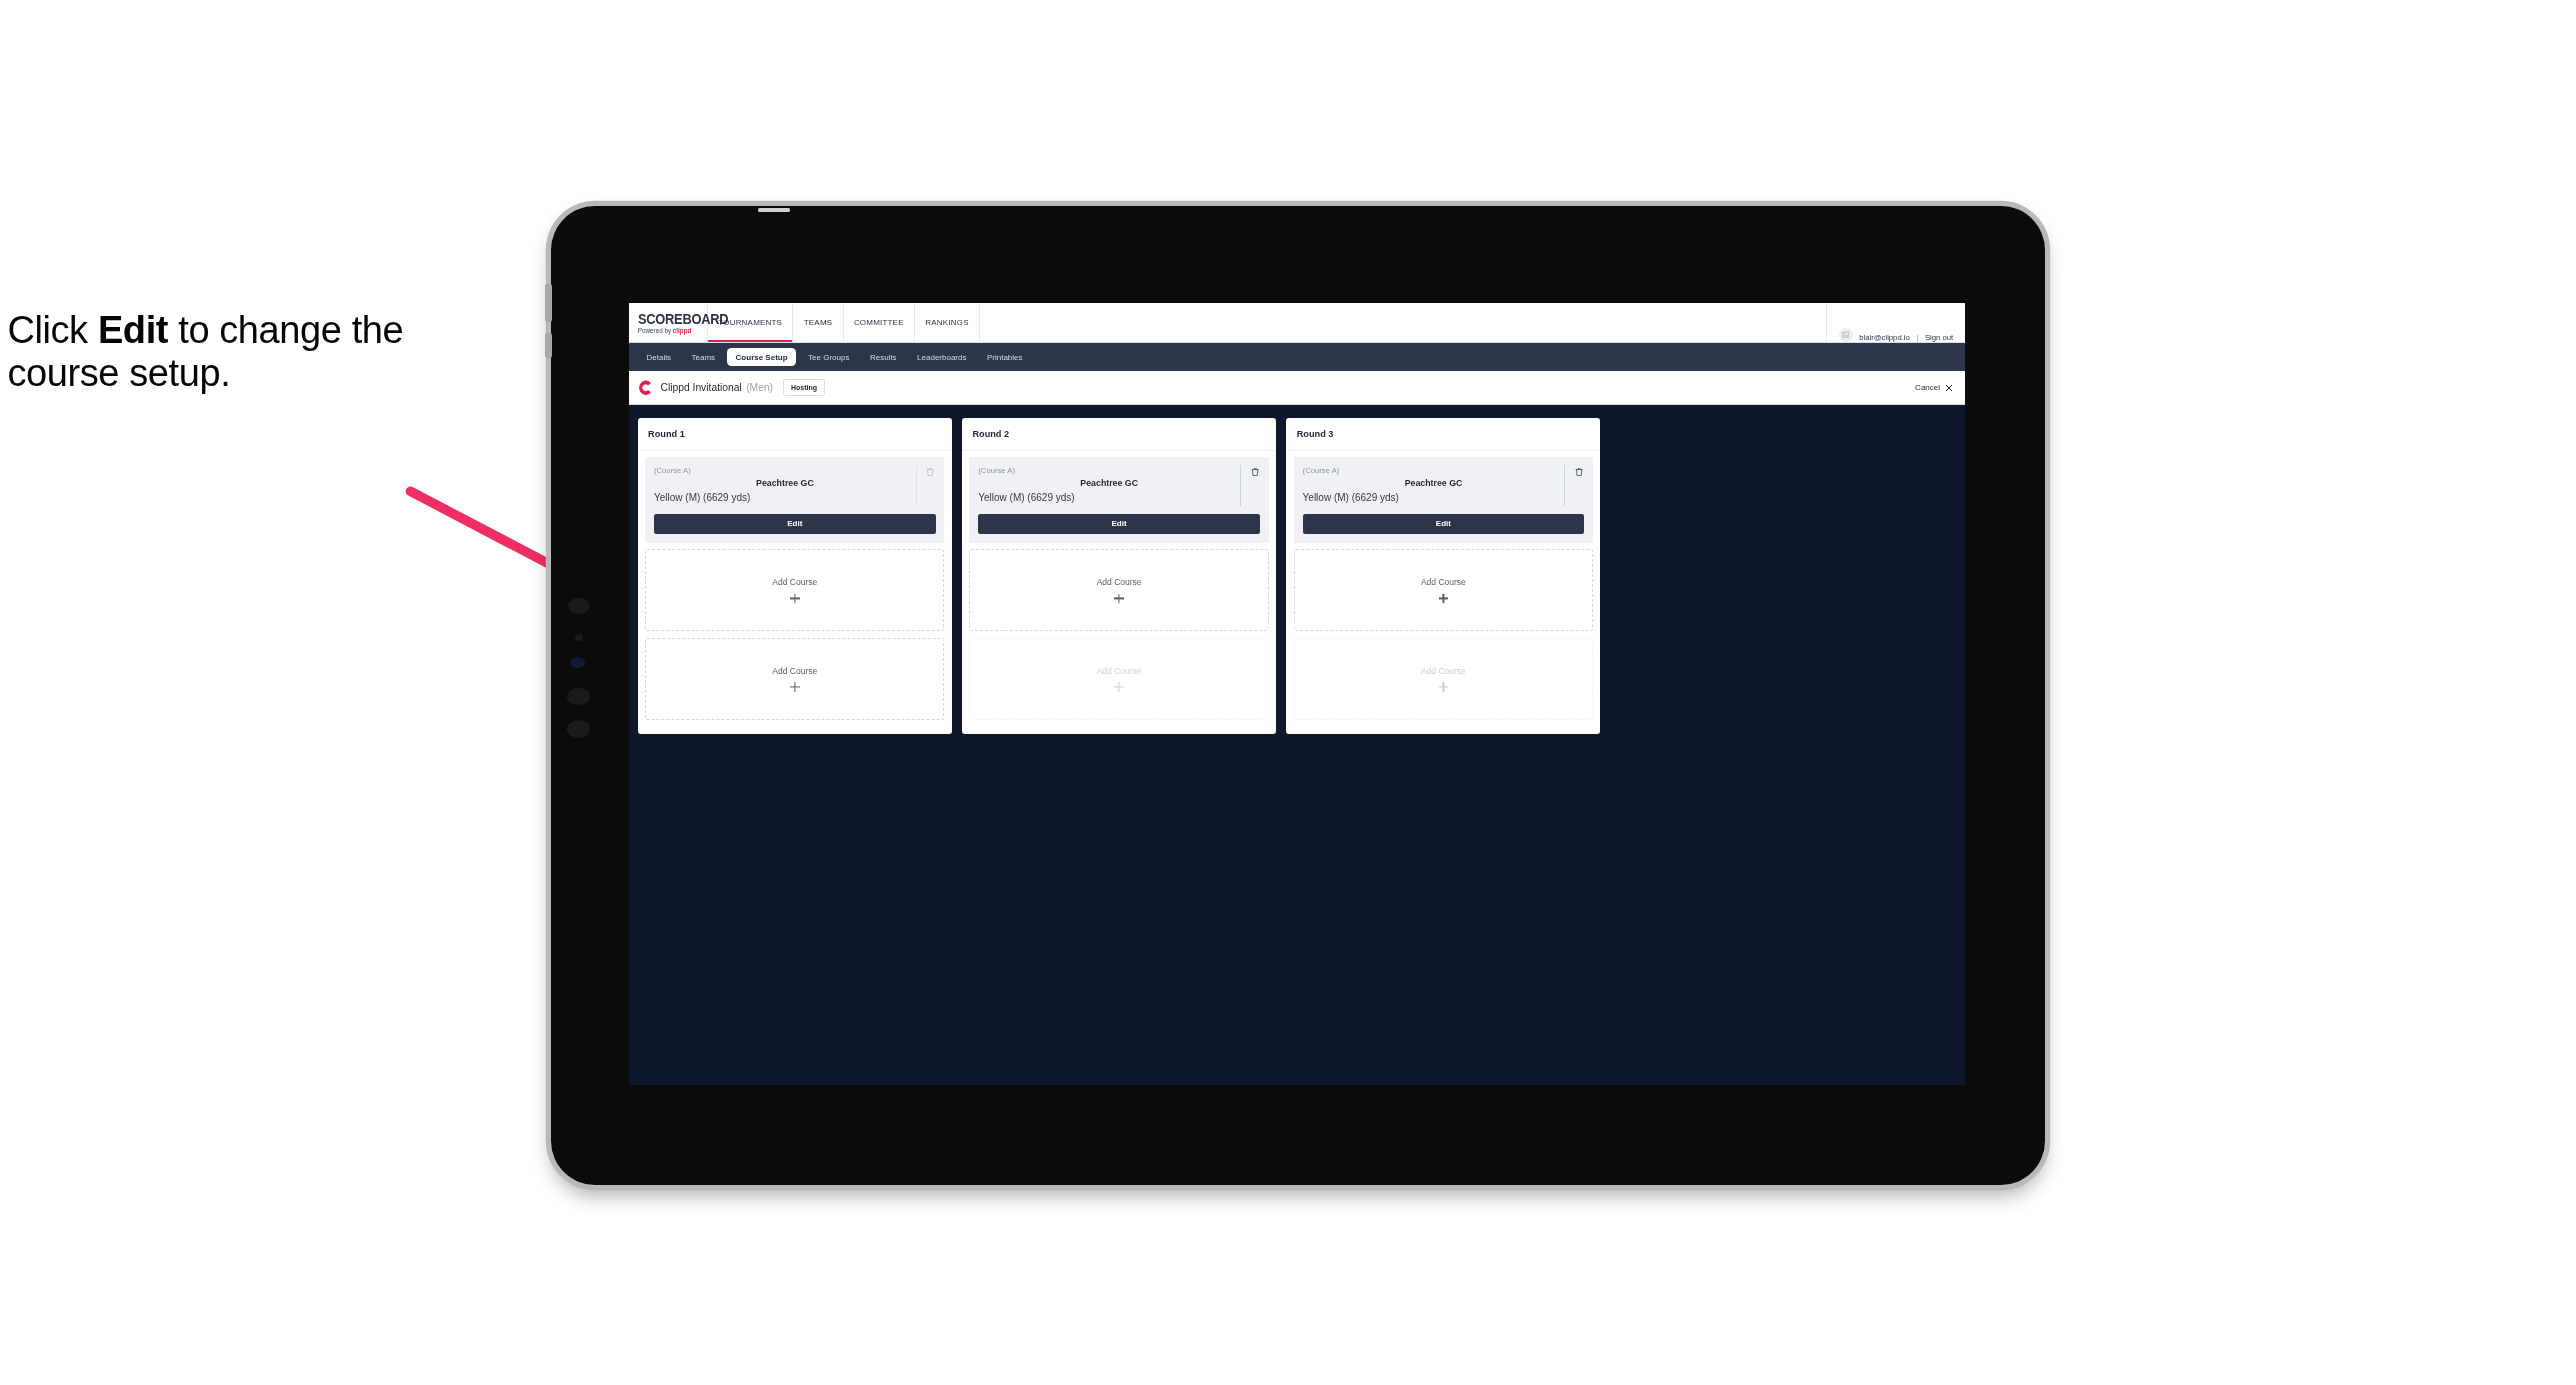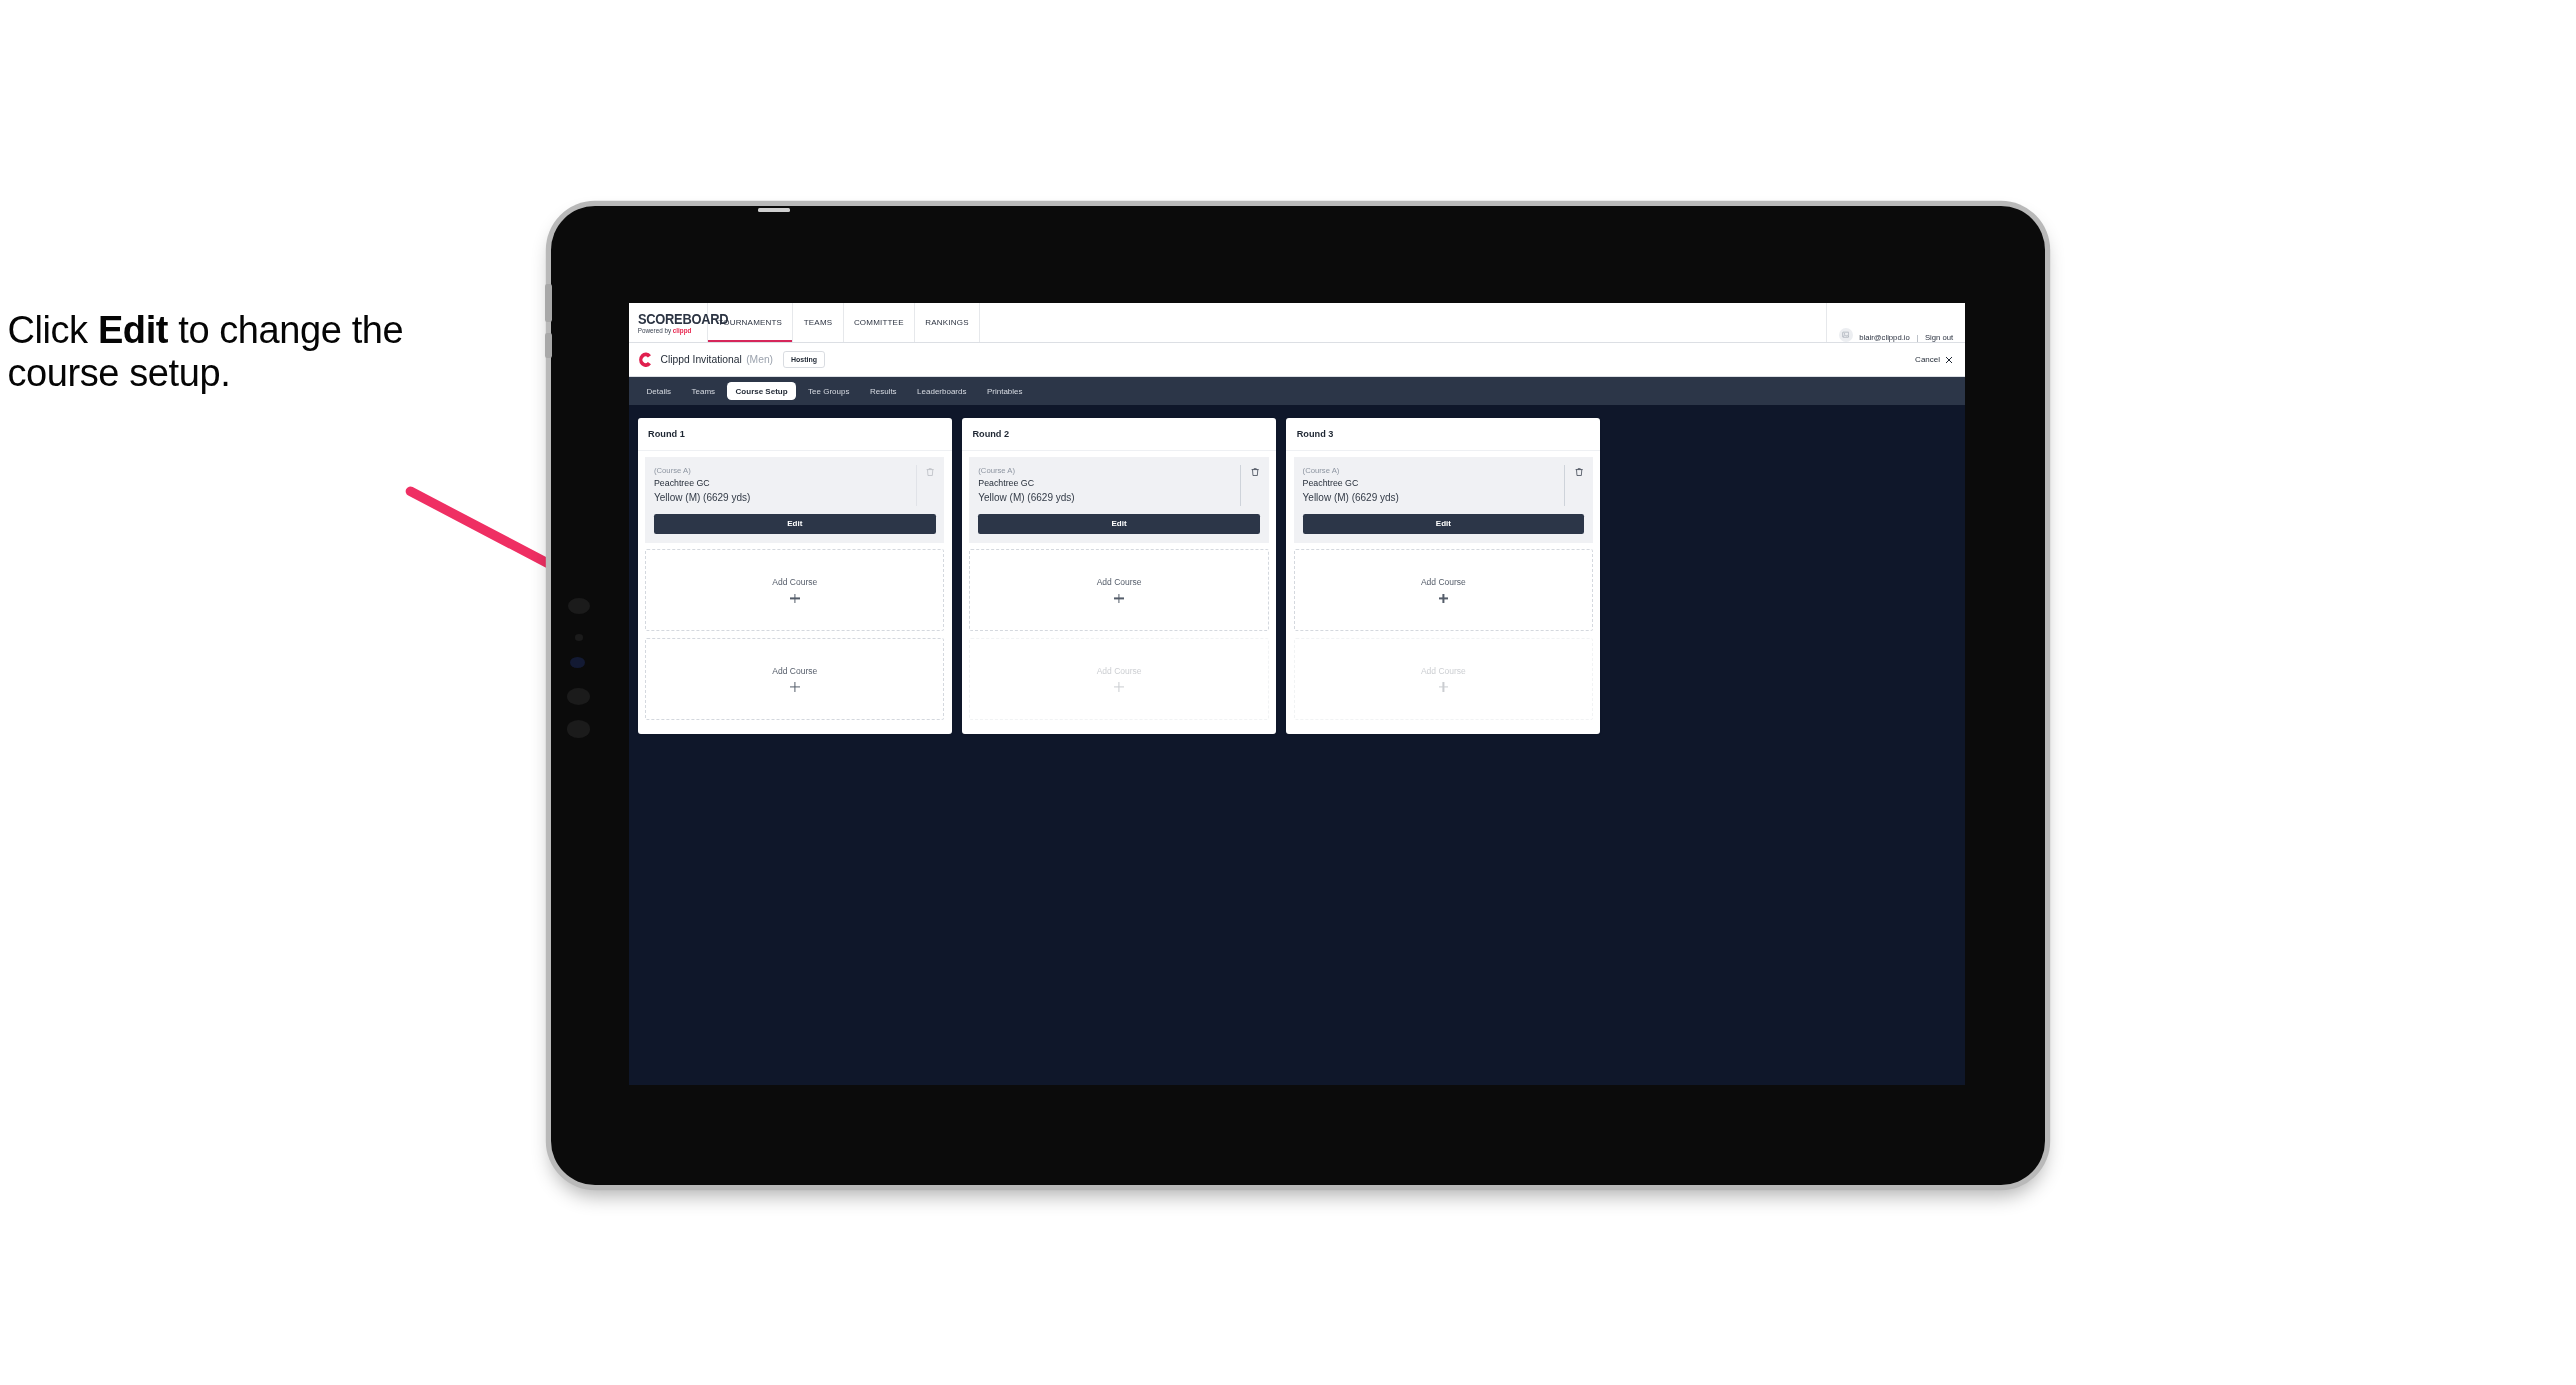--- a/index.html
+++ b/index.html
@@ -209,22 +209,23 @@
     background: #f0f1f4;
     padding: 8px 8.8px 8.8px 8.8px;
     margin-bottom: 6.6px;
   }
   .course-card-top { display: flex; align-items: flex-start; }
   .course-info { flex: 1; }
   .course-label {
     font-size: 7.7px; color: #8d95a1; line-height: 1.5;
   }
   .course-name {
-    font-size: 8.8px; font-weight: 400; color: #1f2733;
+    font-size: 8.8px; font-weight: 700; color: #1f2733;
     line-height: 1.55;
+    text-align: center;
   }
   .course-tee {
     font-size: 10px; color: #333b47; line-height: 1.55;
   }
   .card-divider {
     width: 0.7px; align-self: stretch;
     background: #ced3da; margin-right: 8.8px;
   }
   .delete-icon { width: 10.3px; height: 10.3px; flex-shrink: 0; margin-top: 1.5px; }
   .delete-icon.muted { opacity: 0.30; }
@@ -318,47 +319,47 @@
         <svg viewBox="0 0 16 16" fill="none" stroke="#9aa1ac" stroke-width="1.4">
           <rect x="1.5" y="2.5" width="13" height="11" rx="1"></rect>
           <circle cx="5.5" cy="6" r="1.1" fill="#9aa1ac" stroke="none"></circle>
           <path d="M2.5 12 L6.5 8 L9.5 11 L11.5 9.5 L13.5 12"></path>
         </svg>
       </div>
       <span>blair@clippd.io</span>
       <span class="account-sep">|</span>
       <span id="signout-link">Sign out</span>
     </div>
+  </div>
+
+  <div id="section-tabs">
+    <div class="section-tab"><span>Details</span></div>
+    <div class="section-tab"><span>Teams</span></div>
+    <div class="section-tab active"><span>Course Setup</span></div>
+    <div class="section-tab"><span>Tee Groups</span></div>
+    <div class="section-tab"><span>Results</span></div>
+    <div class="section-tab"><span>Leaderboards</span></div>
+    <div class="section-tab"><span>Printables</span></div>
   </div>
 
   <div id="tournament-bar">
     <svg id="clippd-logo" viewBox="0 0 24 26">
       <path d="M21.5 5.4 A11.2 12.2 0 1 0 21.5 20.6 L16.2 16.9 A5.2 5.6 0 1 1 16.2 9.1 Z" fill="#e0204f"></path>
     </svg>
     <span id="tournament-name">Clippd Invitational</span>
     <span id="tournament-gender">(Men)</span>
     <span id="hosting-badge">Hosting</span>
     <div id="tournament-bar-spacer"></div>
     <div id="cancel-action">
       <span>Cancel</span>
       <svg viewBox="0 0 12 12" stroke="#1f2733" stroke-width="1.5" fill="none">
         <line x1="1.5" y1="1.5" x2="10.5" y2="10.5"></line>
         <line x1="10.5" y1="1.5" x2="1.5" y2="10.5"></line>
       </svg>
     </div>
-  </div>
-
-  <div id="section-tabs">
-    <div class="section-tab"><span>Details</span></div>
-    <div class="section-tab"><span>Teams</span></div>
-    <div class="section-tab active"><span>Course Setup</span></div>
-    <div class="section-tab"><span>Tee Groups</span></div>
-    <div class="section-tab"><span>Results</span></div>
-    <div class="section-tab"><span>Leaderboards</span></div>
-    <div class="section-tab"><span>Printables</span></div>
   </div>
 
   <div id="content">
     <div id="rounds-row">
 
       <div class="round-column">
         <div class="round-header">Round 1</div>
         <div class="round-body">
           <div class="course-card">
             <div class="course-card-top">

